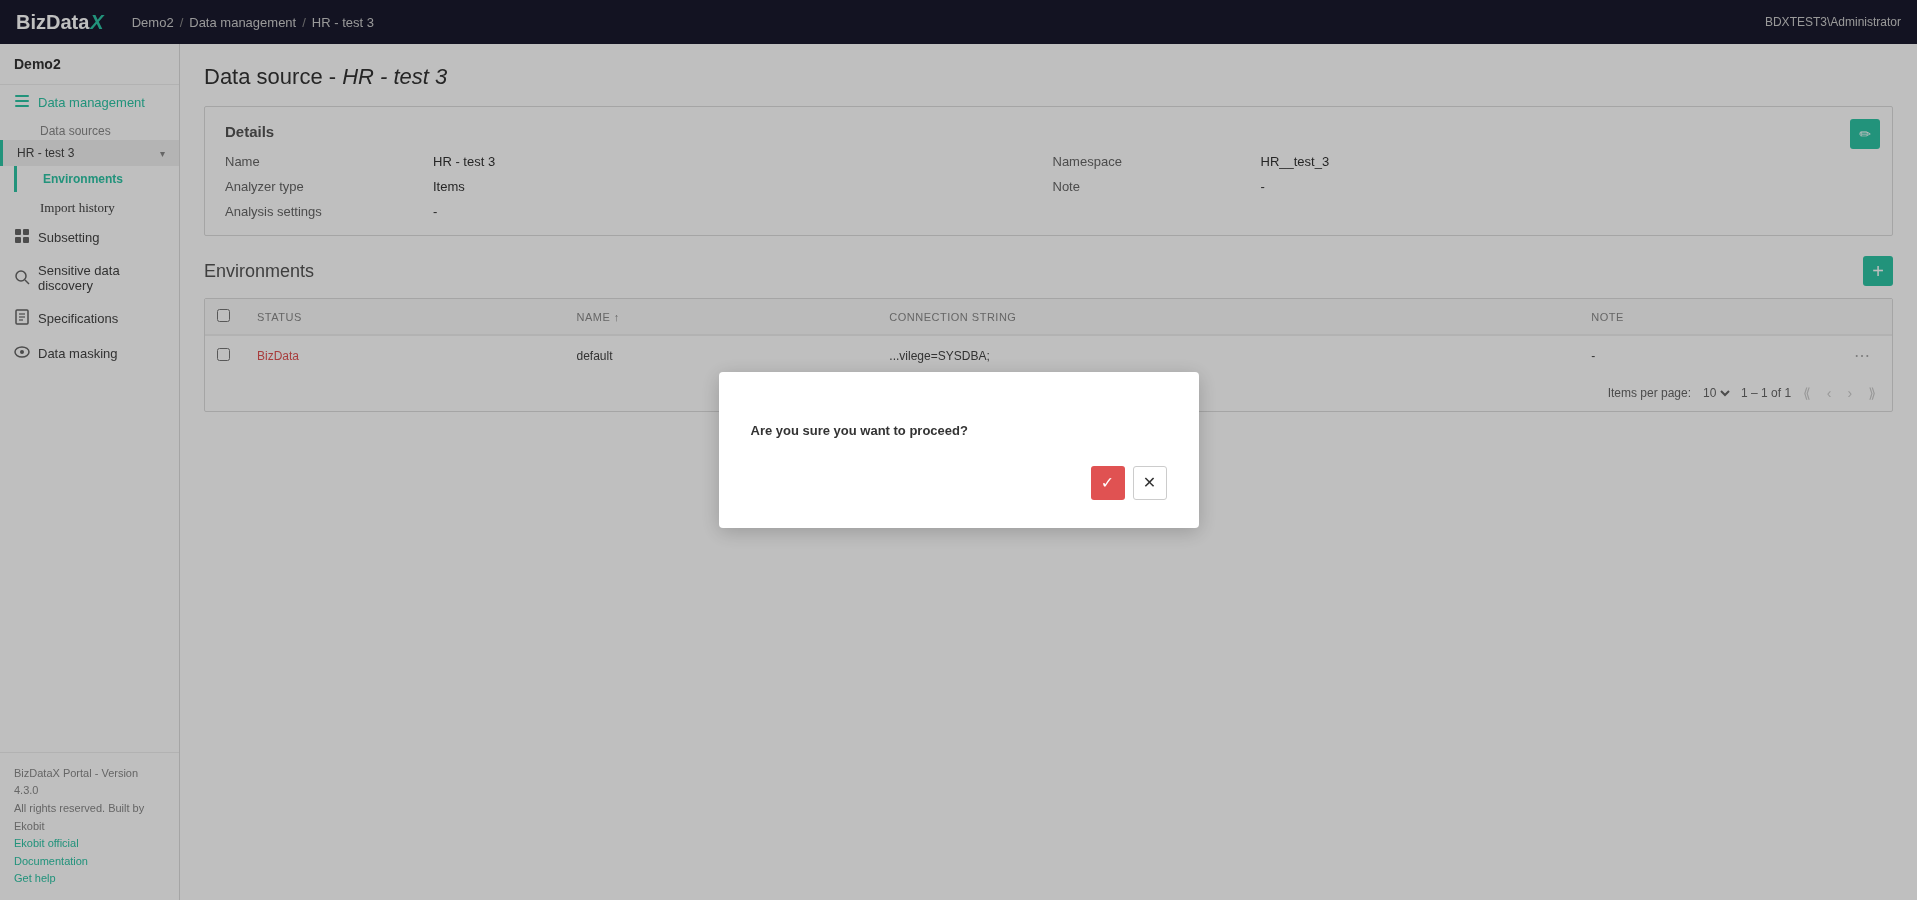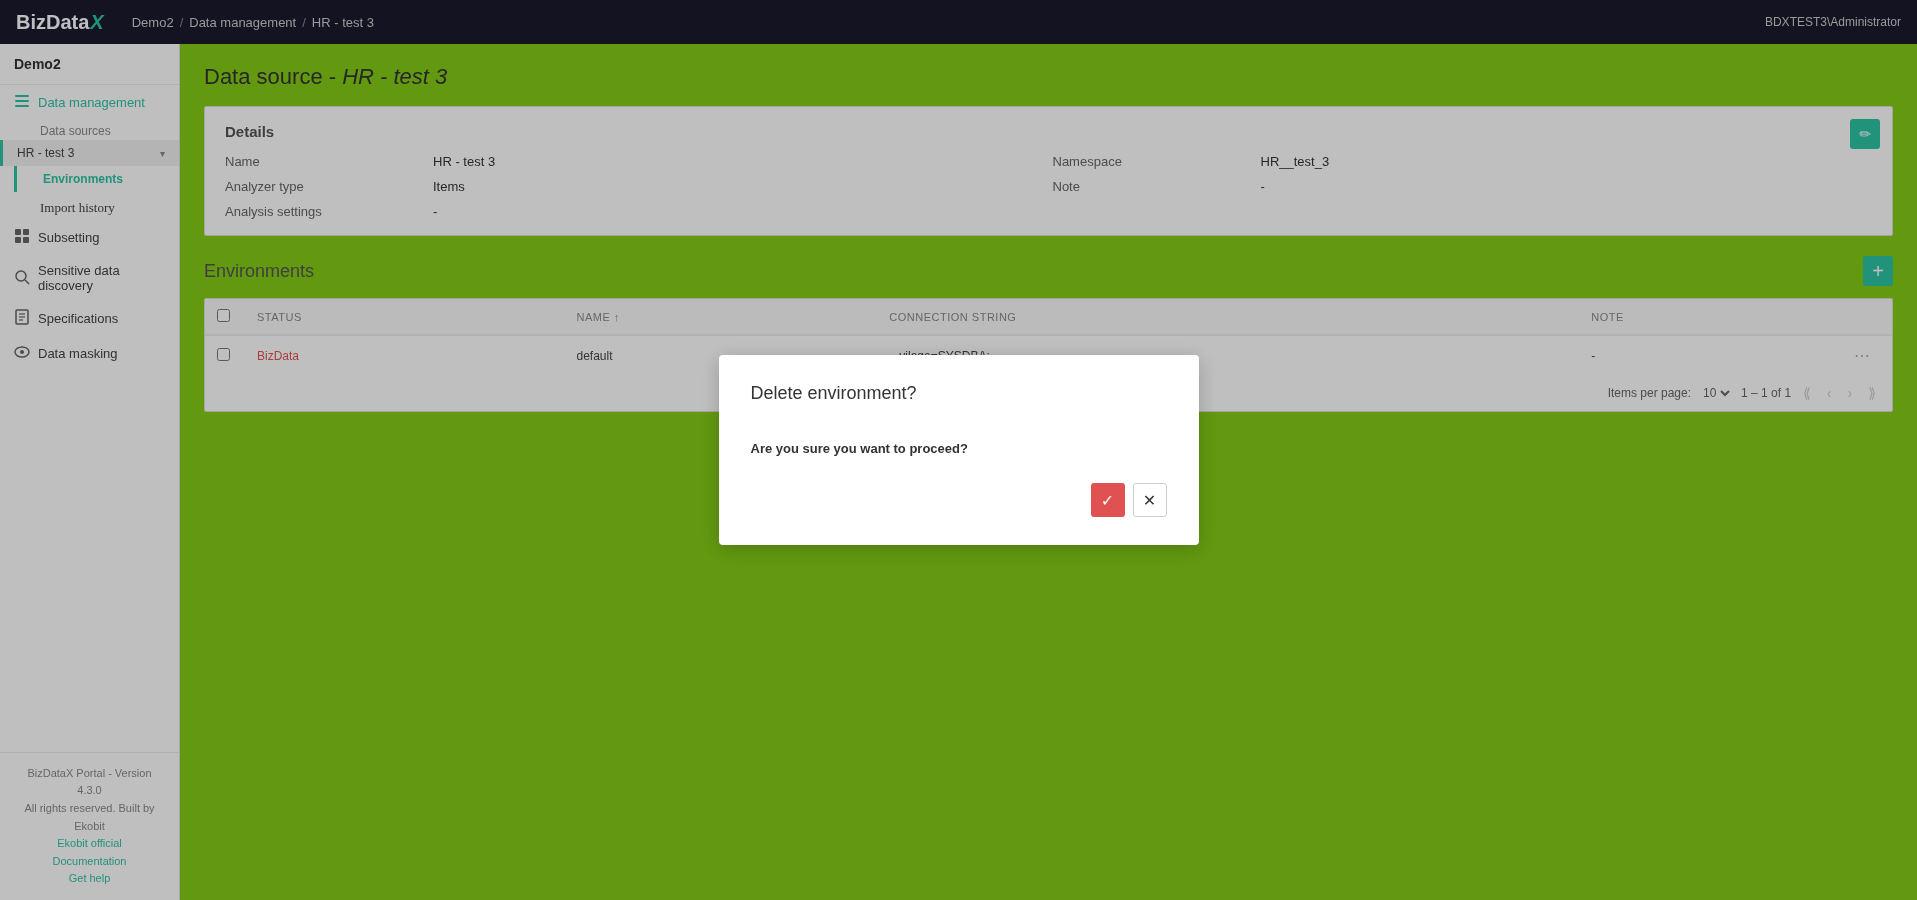--- a/index.html
+++ b/index.html
@@ -98,31 +98,30 @@
       cursor: pointer;
     }
     .sidebar-datasource-row .ds-name { flex: 1; }
     .sidebar-datasource-row .chevron { font-size: 10px; color: #888; }
 
     .sidebar-footer {
       margin-top: auto;
       padding: 12px 14px;
       font-size: 11px;
       color: #888;
-      text-align: center;
       border-top: 1px solid #eee;
       line-height: 1.6;
     }
     .sidebar-footer a { color: #2ec4a5; text-decoration: none; }
 
     
     .content {
       flex: 1;
       overflow-y: auto;
-      background: #84cc16;
+      background: #ffffff;
       position: relative;
     }
 
     .content-inner {
       padding: 20px 24px;
       max-width: 100%;
     }
 
     .page-title {
       font-size: 22px;
@@ -501,21 +500,20 @@
           <button disabled="">⟫</button>
         </div>
       </div>
 
     </div>
   </div>
 </div>
 
 <div class="overlay">
   <div class="dialog">
-    <div class="dialog-title">Delete environment?</div>
     <div class="dialog-body">
       <br>
       <strong>Are you sure you want to proceed?</strong>
     </div>
     <div class="dialog-actions">
       <button class="btn-confirm">✓</button>
       <button class="btn-cancel-dialog">✕</button>
     </div>
   </div>
 </div>

